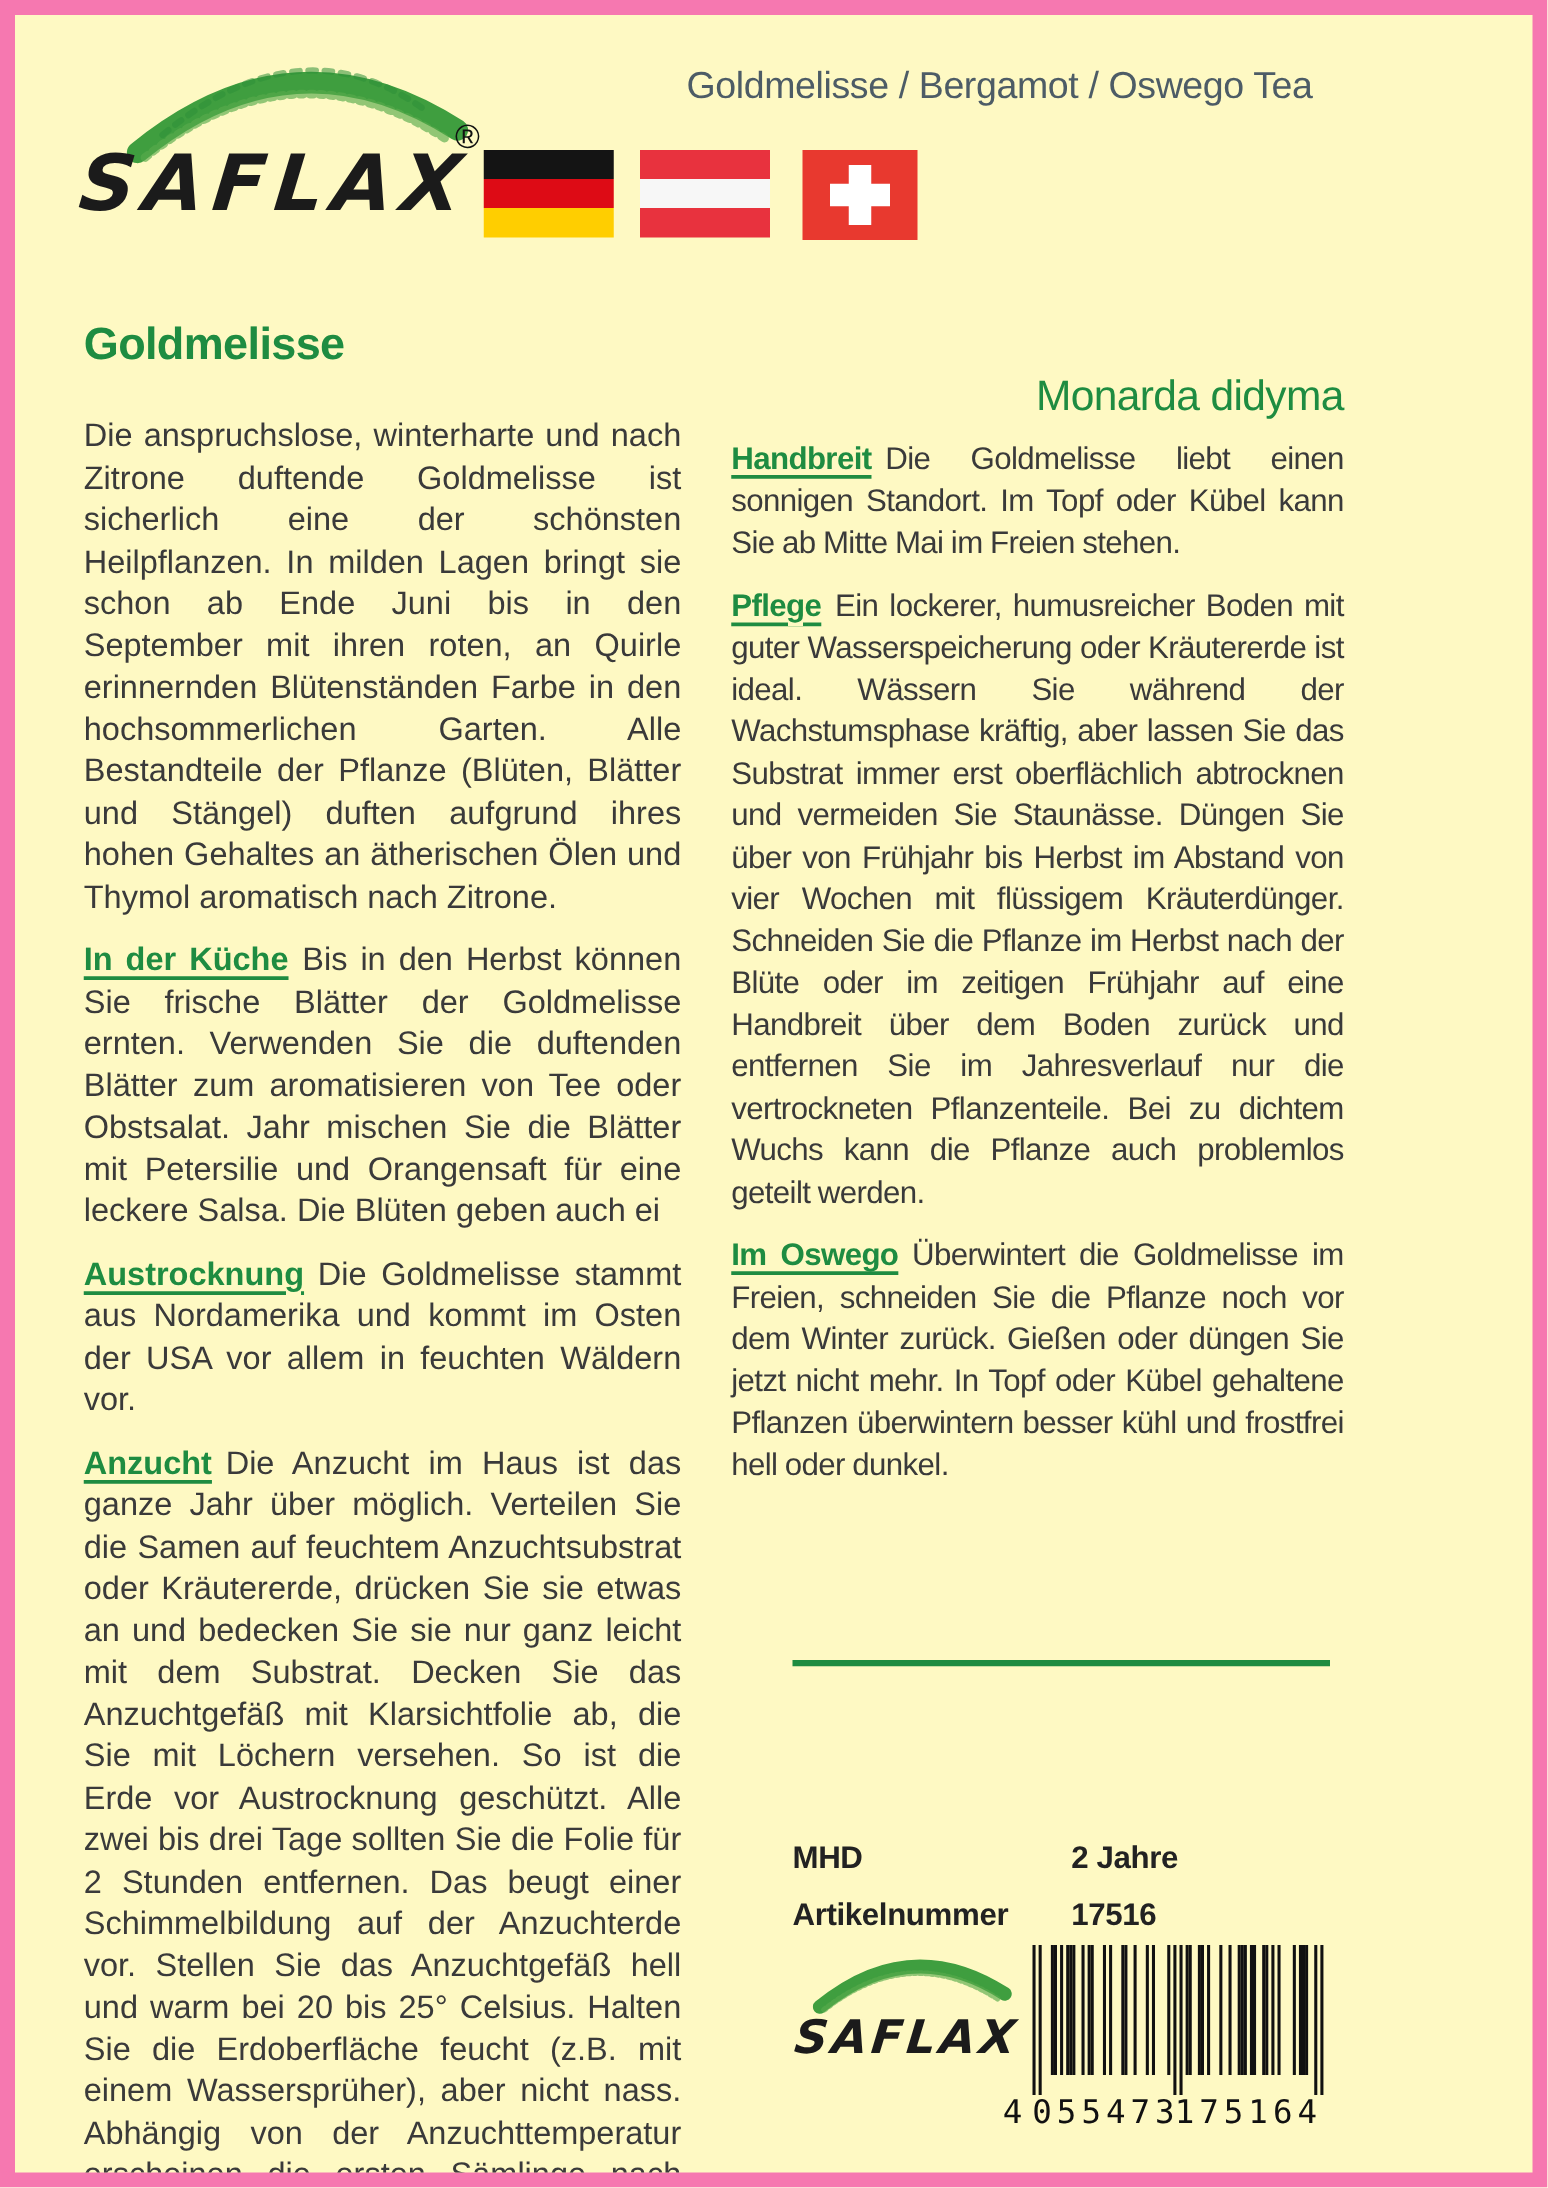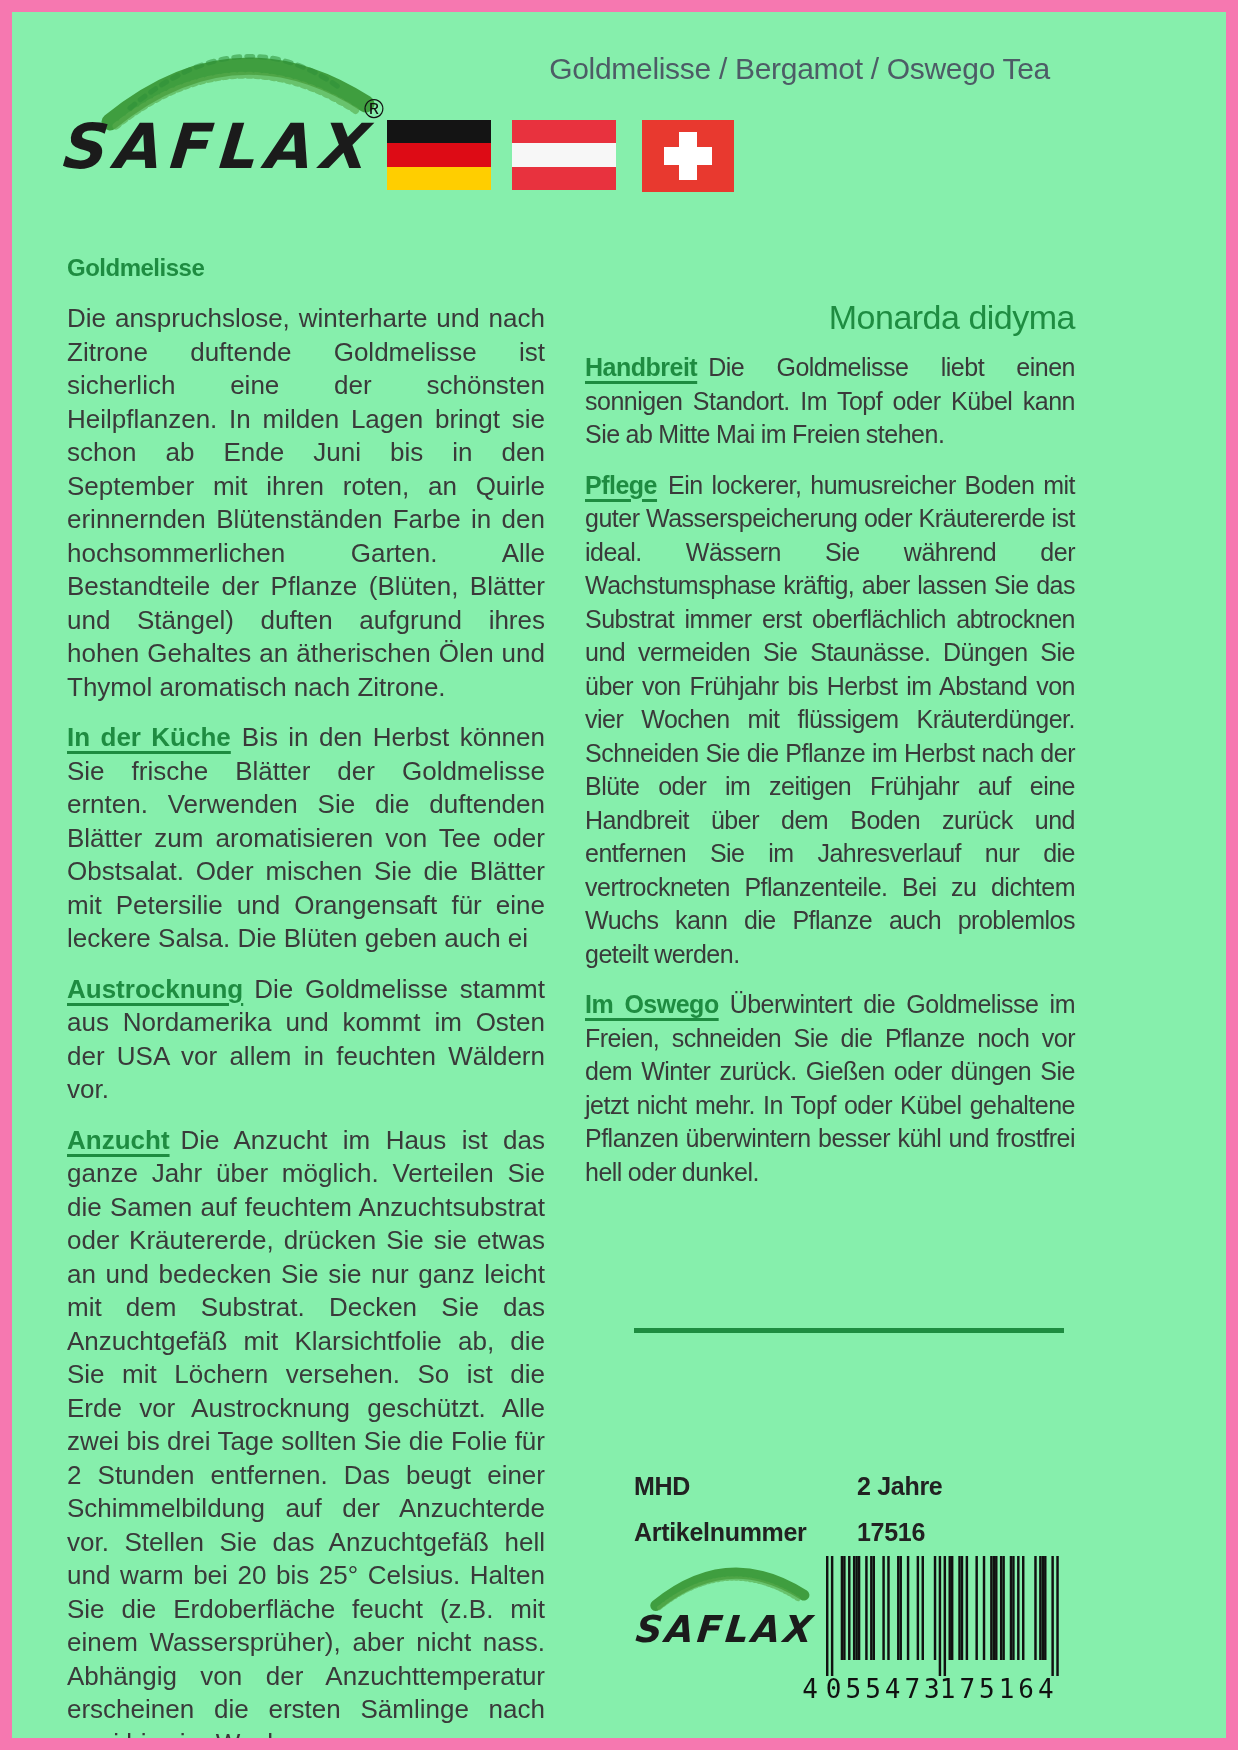--- a/index.html
+++ b/index.html
@@ -1,20 +1,20 @@
 <!DOCTYPE html>
 <html lang="de"><head>
 <meta charset="utf-8">
 <style>
   html,body{margin:0;padding:0;background:#ffffff;}
   .page{
     position:relative;
     width:1238px;height:1750px;
     box-sizing:border-box;
-    background:#86efac;
+    background:#fef9c3;
     border:12px solid #f678b0;
     overflow:hidden;
     font-family:"Liberation Sans",sans-serif;
   }
   
   .page-title{
     position:absolute;top:40px;right:176px;
     font-size:30px;letter-spacing:-0.3px;
     color:#4d5c66;white-space:nowrap;
   }
@@ -30,21 +30,21 @@
   .flag{position:absolute;top:108px;width:104px;height:70px;}
   .flag-de{left:375px;background:linear-gradient(to bottom,#141414 0 33.4%,#dd0b15 33.4% 66.7%,#ffce00 66.7% 100%);}
   .flag-at{left:500px;background:linear-gradient(to bottom,#e8323e 0 33.4%,#f7f7f7 33.4% 66.7%,#e8323e 66.7% 100%);}
   .flag-ch{left:630px;width:92px;height:72px;background:#e8392f;}
   .flag-ch .cross-v{position:absolute;left:50%;top:50%;width:18px;height:48px;transform:translate(-50%,-50%);background:#fff;}
   .flag-ch .cross-h{position:absolute;left:50%;top:50%;width:48px;height:18px;transform:translate(-50%,-50%);background:#fff;}
   
   .col-left{position:absolute;left:55px;top:242px;width:478px;}
   .col-right{position:absolute;left:573px;top:286px;width:490px;}
   .h1{
-    margin:0 0 20px 0;font-size:24px;font-weight:bold;color:#1e8c41;letter-spacing:-0.5px;
+    margin:0 0 36px 0;font-size:36px;font-weight:bold;color:#1e8c41;letter-spacing:-0.5px;
   }
   .h2{
     margin:0 0 14px 0;font-size:34px;font-weight:normal;color:#1e8c41;
     text-align:right;letter-spacing:-0.5px;
   }
   .para{
     margin:0 0 17px 0;
     font-size:26px;line-height:33.5px;color:#3a3a3a;
     text-align:justify;hyphens:auto;
   }
@@ -90,21 +90,21 @@
   <div class="flag flag-at"></div>
   <div class="flag flag-ch">
     <span class="cross-v"></span>
     <span class="cross-h"></span>
   </div>
 
   <div class="col-left">
     <h1 class="h1">Goldmelisse</h1>
     <p class="para">Die anspruchslose, winterharte und nach Zitrone duftende Goldmelisse ist sicherlich eine der schönsten Heilpflanzen. In milden Lagen bringt sie schon ab Ende Juni bis in den September mit ihren roten, an Quirle erinnernden Blütenständen Farbe in den hochsommerlichen Garten. Alle Bestandteile der Pflanze (Blüten, Blätter und Stängel) duften aufgrund ihres hohen Gehaltes an ätherischen Ölen und Thymol aromatisch nach Zitrone.</p>
     <p class="para">
-      <span class="sec">In der Küche</span><span>Bis in den Herbst können Sie frische Blätter der Goldmelisse ernten. Verwenden Sie die duftenden Blätter zum aromatisieren von Tee oder Obstsalat. Oder mischen Sie die Blätter mit Petersilie und Orangensaft für eine leckere Salsa. Die Blüten geben auch ei</span>
+      <span class="sec">In der Küche</span><span>Bis in den Herbst können Sie frische Blätter der Goldmelisse ernten. Verwenden Sie die duftenden Blätter zum aromatisieren von Tee oder Obstsalat. Jahr mischen Sie die Blätter mit Petersilie und Orangensaft für eine leckere Salsa. Die Blüten geben auch ei</span>
     </p>
     <p class="para">
       <span class="sec">Austrocknung</span><span>Die Goldmelisse stammt aus Nordamerika und kommt im Osten der USA vor allem in feuchten Wäldern vor.</span>
     </p>
     <p class="para">
       <span class="sec">Anzucht</span><span>Die Anzucht im Haus ist das ganze Jahr über möglich. Verteilen Sie die Samen auf feuchtem Anzuchtsubstrat oder Kräutererde, drücken Sie sie etwas an und bedecken Sie sie nur ganz leicht mit dem Substrat. Decken Sie das Anzuchtgefäß mit Klarsichtfolie ab, die Sie mit Löchern versehen. So ist die Erde vor Austrocknung geschützt. Alle zwei bis drei Tage sollten Sie die Folie für 2 Stunden entfernen. Das beugt einer Schimmelbildung auf der Anzuchterde vor. Stellen Sie das Anzuchtgefäß hell und warm bei 20 bis 25° Celsius. Halten Sie die Erdoberfläche feucht (z.B. mit einem Wassersprüher), aber nicht nass. Abhängig von der Anzuchttemperatur erscheinen die ersten Sämlinge nach zwei bis vier Wochen.</span>
     </p>
   </div>
 
   <div class="col-right">

